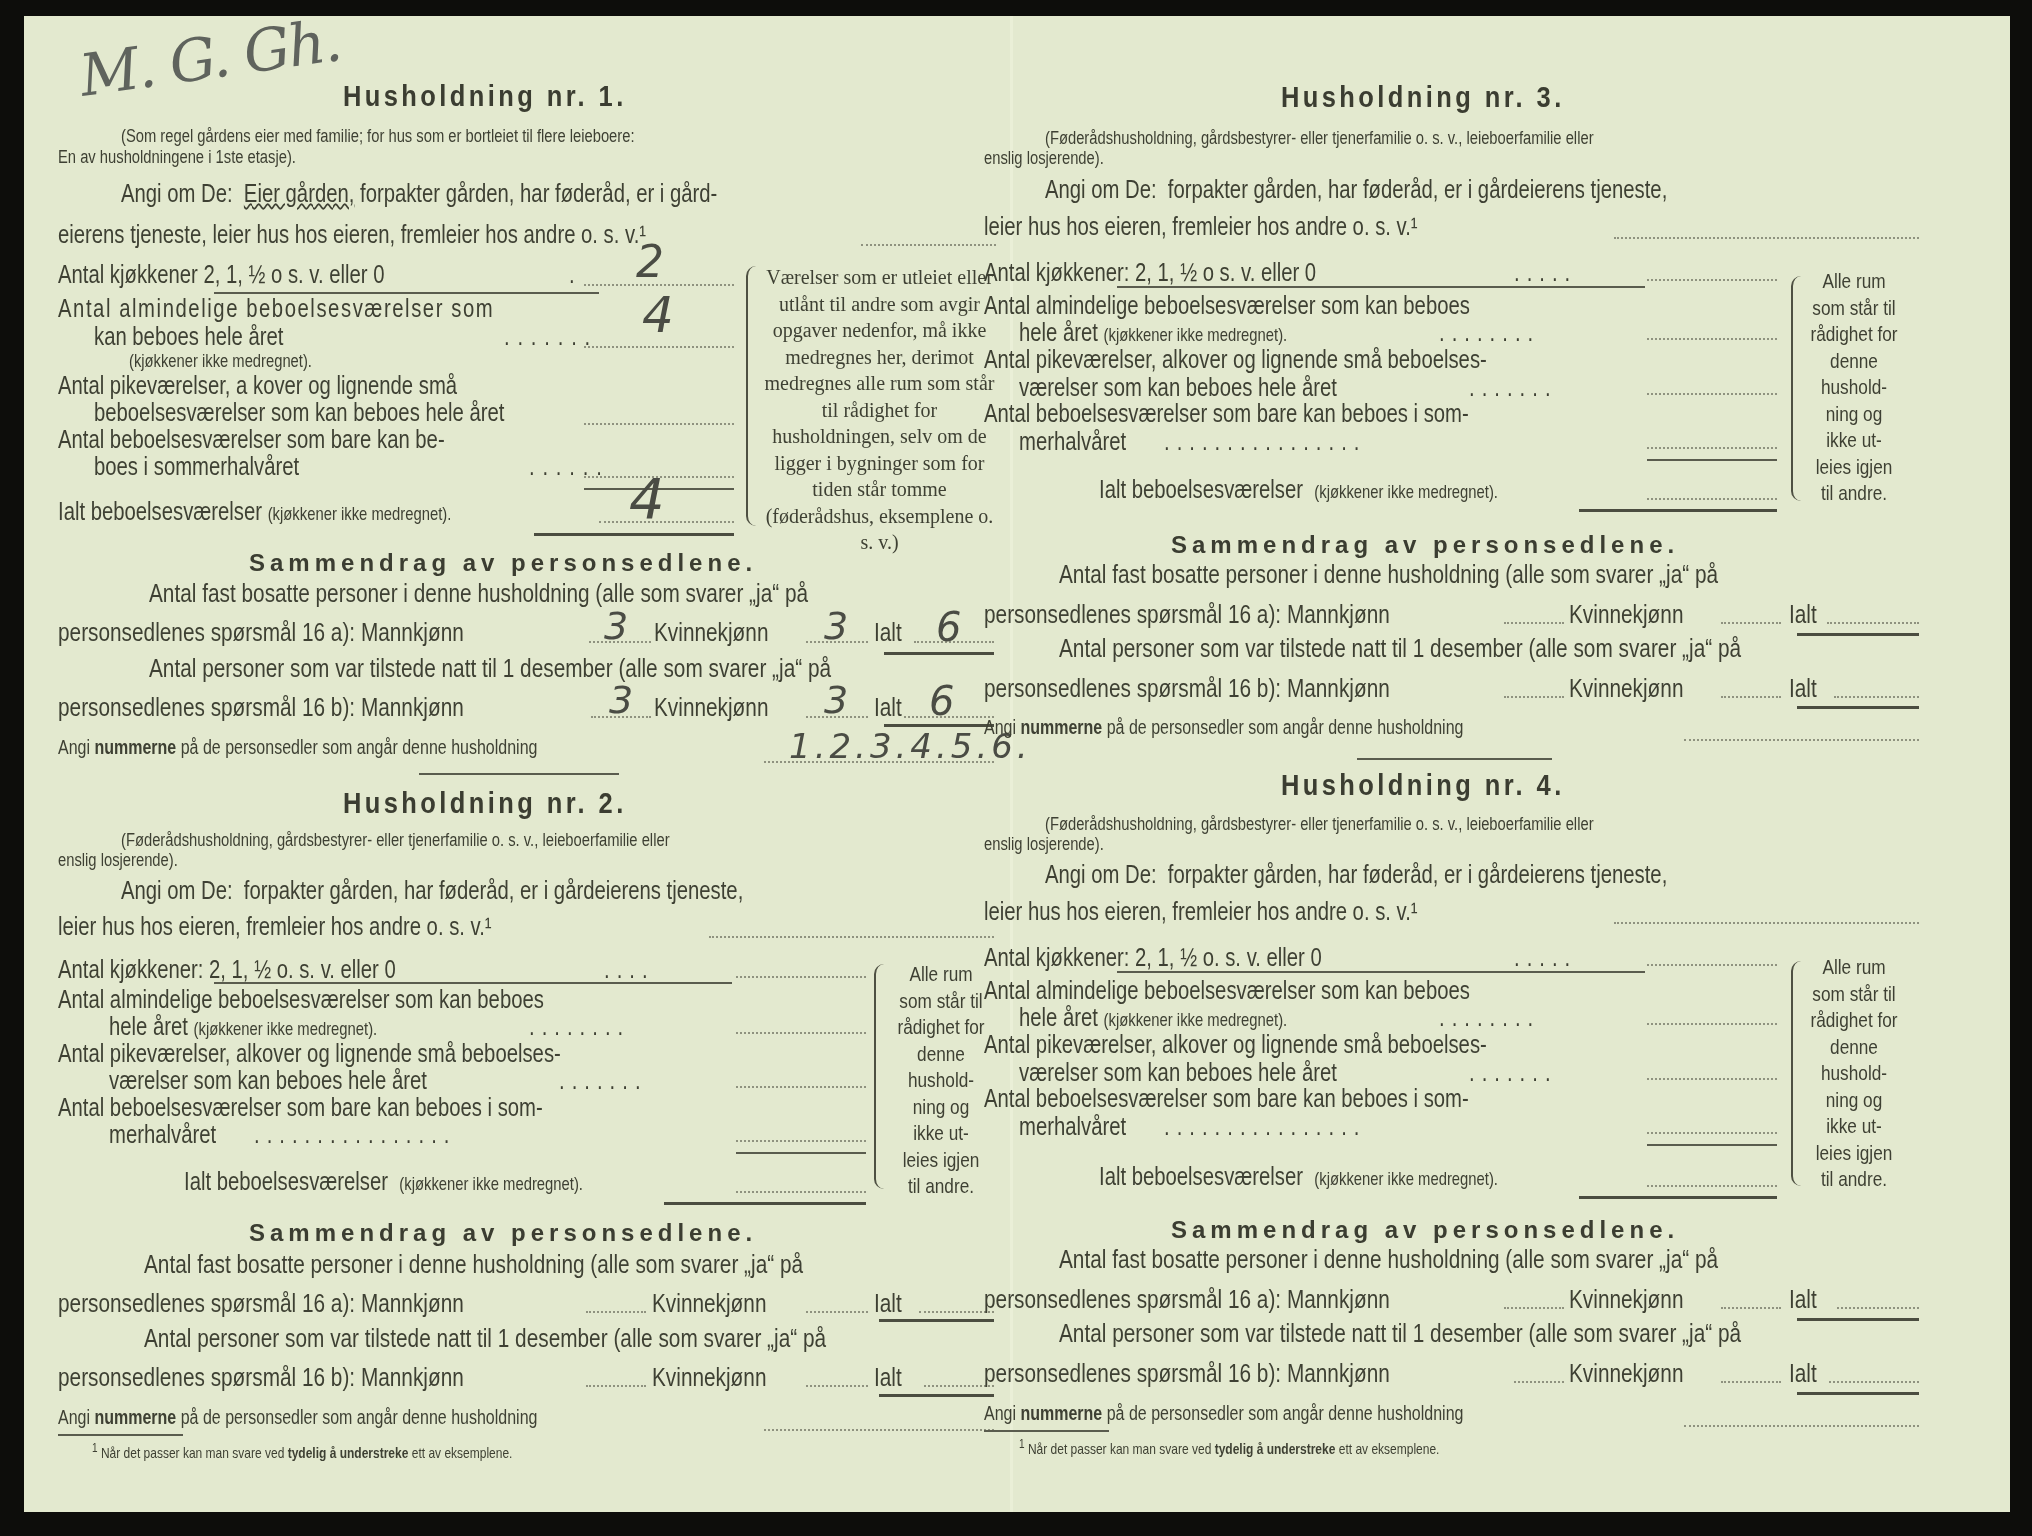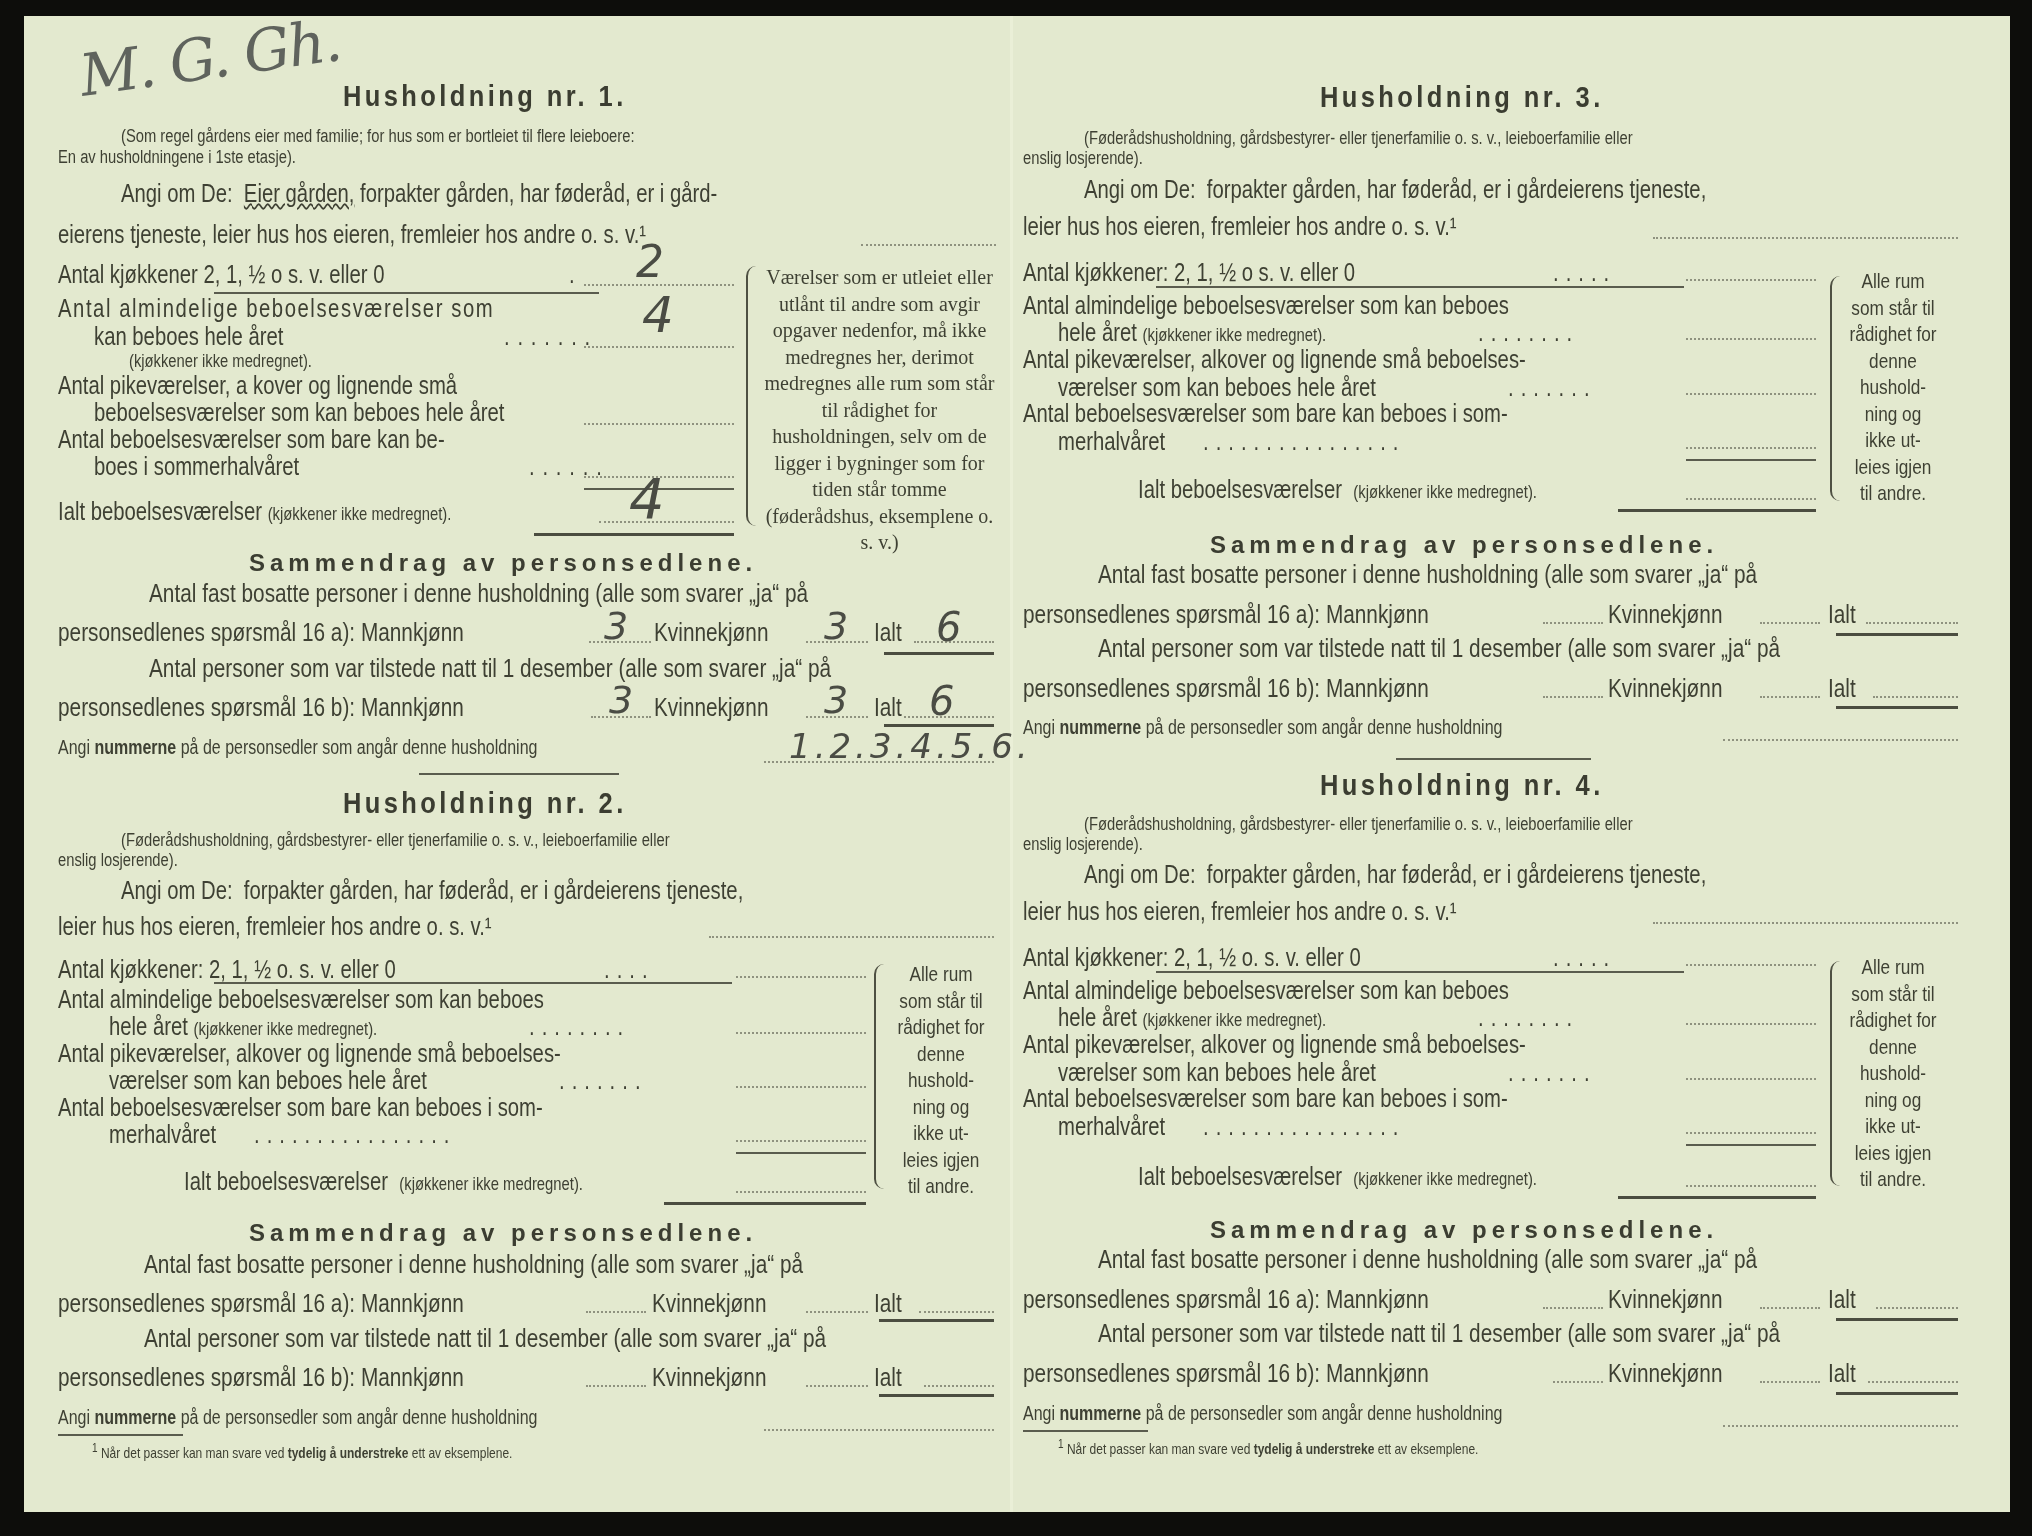--- a/index.html
+++ b/index.html
@@ -3,21 +3,21 @@
 <meta charset="utf-8">
 <style>
   html, body { margin:0; padding:0; }
   body { width:2032px; height:1536px; background:#0d0d0b; position:relative; overflow:hidden;
          font-family:"Liberation Serif", "DejaVu Serif", serif; color:#3e4033; }
   .paper { position:absolute; left:24px; top:16px; width:1986px; height:1496px;
            background:#e3e9cf; }
   .gutter { position:absolute; left:1010px; top:16px; width:3px; height:1496px; background:#edf1da; opacity:.7; }
   .page { position:absolute; top:16px; height:1496px; }
   .page.left { left:24px; width:986px; }
-  .page.right { left:998px; width:997px; }
+  .page.right { left:959px; width:997px; }
   .abs { position:absolute; white-space:nowrap; }
   .title { font-family:"Liberation Sans", sans-serif; font-weight:bold; font-size:30px; letter-spacing:4px; color:#3b3d31; transform:scaleX(.85); transform-origin:left; }
   .sum-title { font-family:"Liberation Sans", sans-serif; font-weight:bold; font-size:24px; letter-spacing:5px; color:#3b3d31; }
   .small { font-size:18px; font-family:"Liberation Sans Narrow","Liberation Sans", sans-serif; transform:scaleX(.82); transform-origin:left; }
   .body { font-size:26px; font-family:"Liberation Sans", sans-serif; transform:scaleX(.78); transform-origin:left; }
   .body2 { font-size:26px; font-family:"Liberation Sans", sans-serif; transform:scaleX(.8); transform-origin:left; }
   .note { font-size:17px; font-family:"Liberation Sans", sans-serif; transform:scaleX(.8); transform-origin:left; }
   .brace-text { font-size:20px; line-height:26.5px; text-align:center; font-family:"Liberation Serif", serif; white-space:normal; }
   .brace-text2 { font-size:21px; line-height:26.5px; text-align:center; font-family:"Liberation Sans", sans-serif; white-space:normal; transform:scaleX(.82); transform-origin:center top;}
   .dots { border-bottom:2px dotted #8f927f; height:0; }

